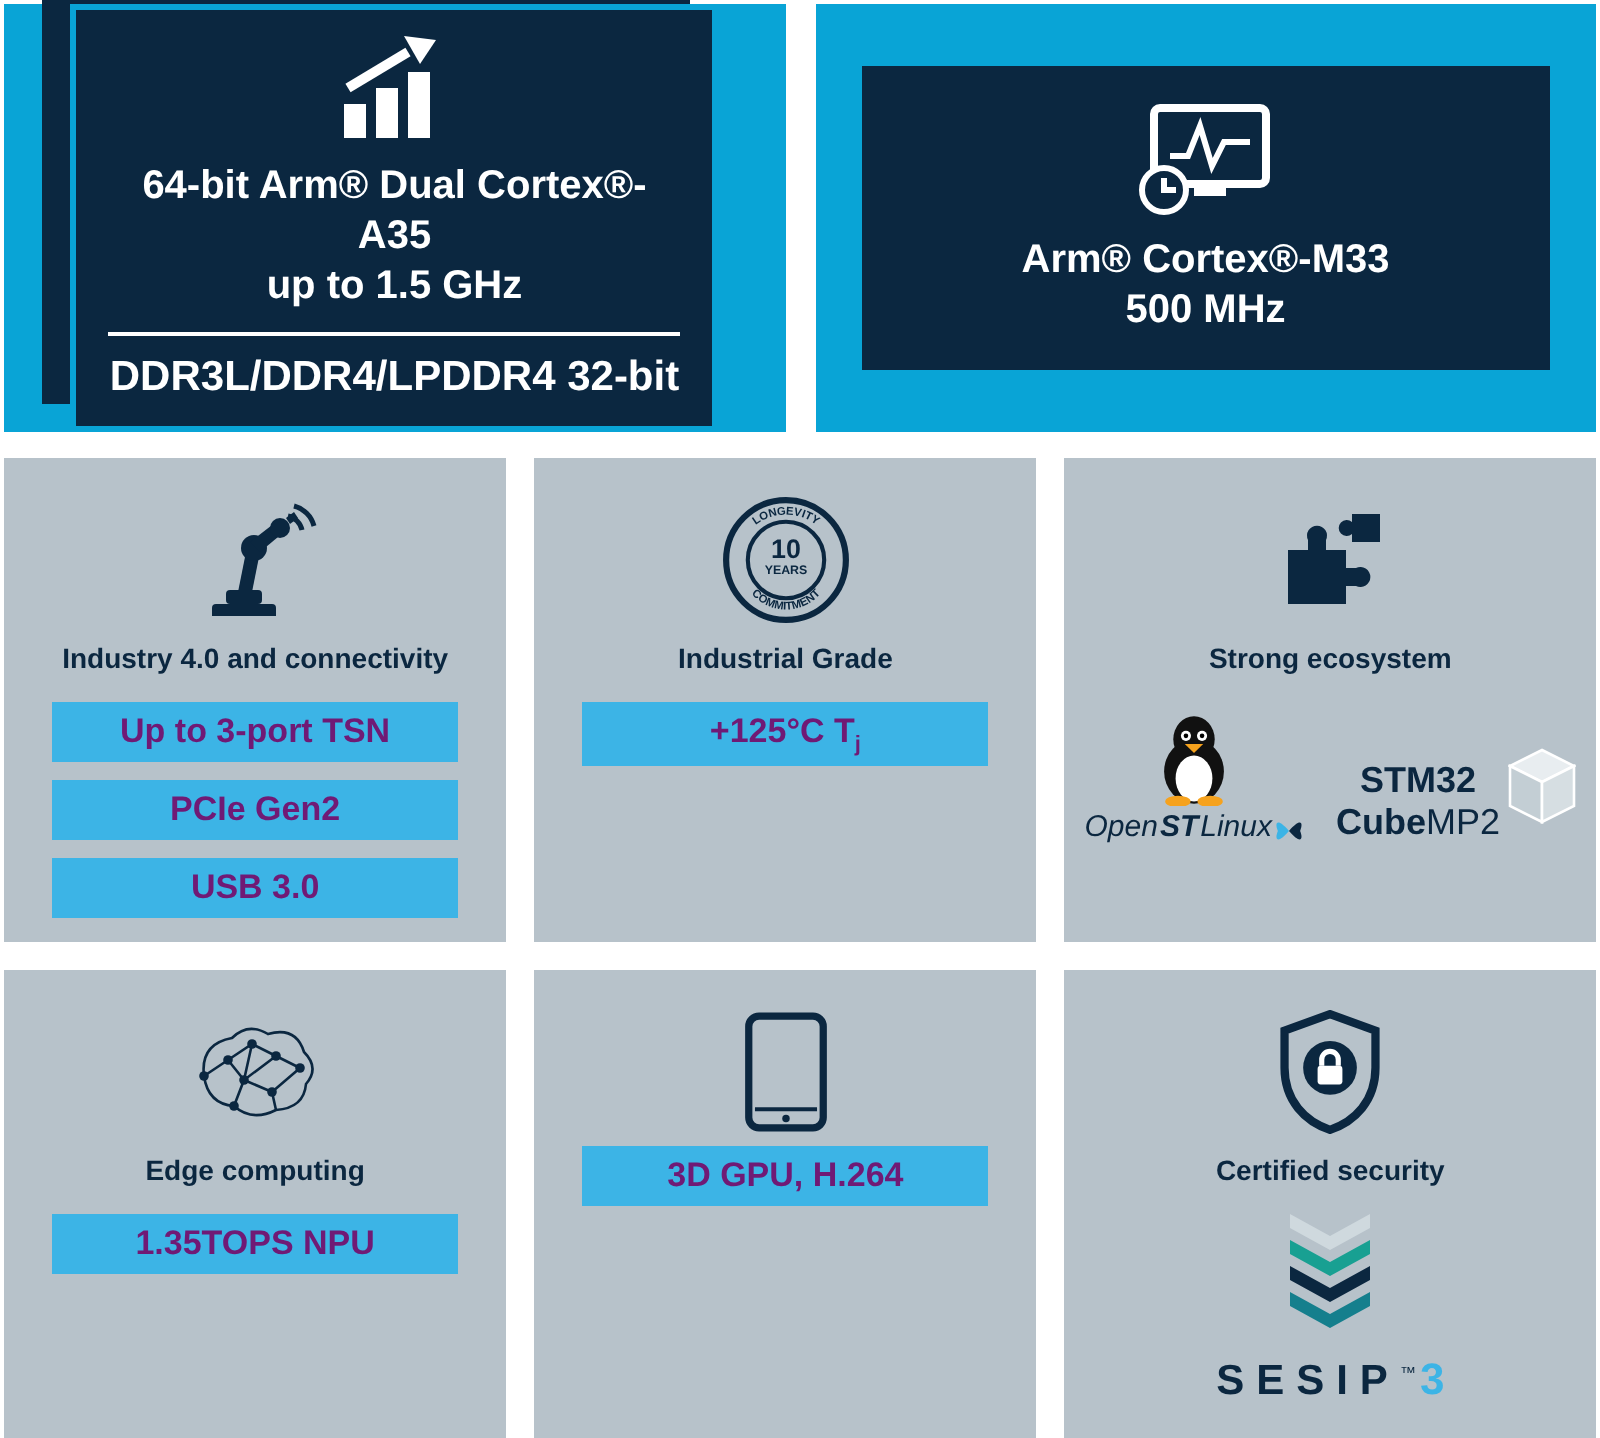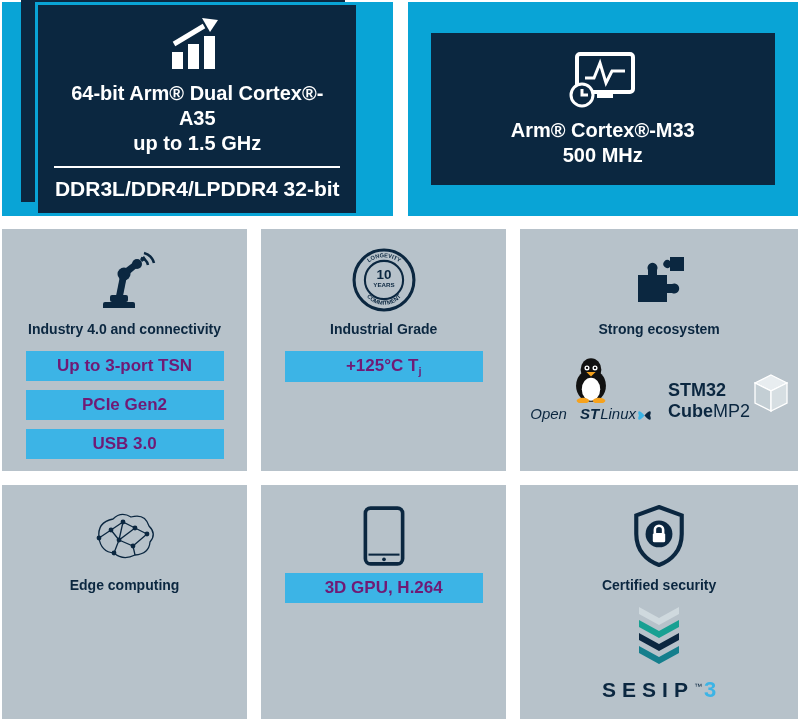--- a/index.html
+++ b/index.html
@@ -27,23 +27,23 @@
   .card-title { font-weight:bold; font-size:14px; line-height:1.2; text-align:center; margin:4px 0 13px; max-width:210px; }
   .chips { display:flex; flex-direction:column; gap:9px; width:100%; align-items:center; }
   .chip { background:#3cb4e6; color:#701a75; font-weight:bold; font-size:17px; text-align:center;
           padding:5px 8px; width:88%; max-width:232px; }
   .chip sub { font-size:11px; }
 
   
   .eco { display:flex; align-items:flex-end; gap:16px; margin-top:6px; }
   .eco-left { display:flex; flex-direction:column; align-items:center; }
   .ostl { font-size:15px; margin-top:2px; display:flex; align-items:flex-end; gap:1px;font-style:italic; }
-  .ostl b { font-weight:bold;margin-left:12px; }
+  .ostl b { font-weight:bold; }
   .eco-right { display:flex; align-items:flex-start; gap:4px; }
-  .cube-lines { font-size:18px; font-weight:bold; text-align:left; line-height:1.15; margin-top:6px; }
+  .cube-lines { font-size:18px; font-weight:bold; text-align:center; line-height:1.15; margin-top:6px; }
   .cube-lines .l2 span { font-weight:normal; }
 
   
   .sesip { margin-top:8px; display:flex; align-items:baseline; }
   .sesip-name { font-size:21px; font-weight:bold; letter-spacing:6px; }
   .sesip-tm { font-size:8px; position:relative; top:-8px; }
   .sesip-3 { font-size:22px; font-weight:bold; color:#3cb4e6; margin-left:2px; }
 </style>
 </head>
 <body>
@@ -215,20 +215,23 @@
               <circle cx="34" cy="14" r="2.4"></circle>
             <circle cx="46" cy="20" r="2.4"></circle>
               <circle cx="58" cy="26" r="2.4"></circle>
               <circle cx="30" cy="32" r="2.4"></circle>
             <circle cx="44" cy="38" r="2.4"></circle>
               <circle cx="25" cy="45" r="2.4"></circle>
           </g>
         </svg>
       </div>
       <div class="card-title">Edge computing</div>
+      <div class="chips">
+        <div class="chip">1.35TOPS NPU</div>
+      </div>
     </div>
 
     <div class="card">
       <div class="icon-box">
         <svg width="46" height="60" viewBox="0 0 42 58">
           <rect x="3" y="2" width="36" height="54" rx="5" fill="none" stroke="#0b2740" stroke-width="3.5"></rect>
           <line x1="6" y1="47" x2="36" y2="47" stroke="#0b2740" stroke-width="2"></line>
           <circle cx="21" cy="51.5" r="1.8" fill="#0b2740"></circle>
         </svg>
       </div>

